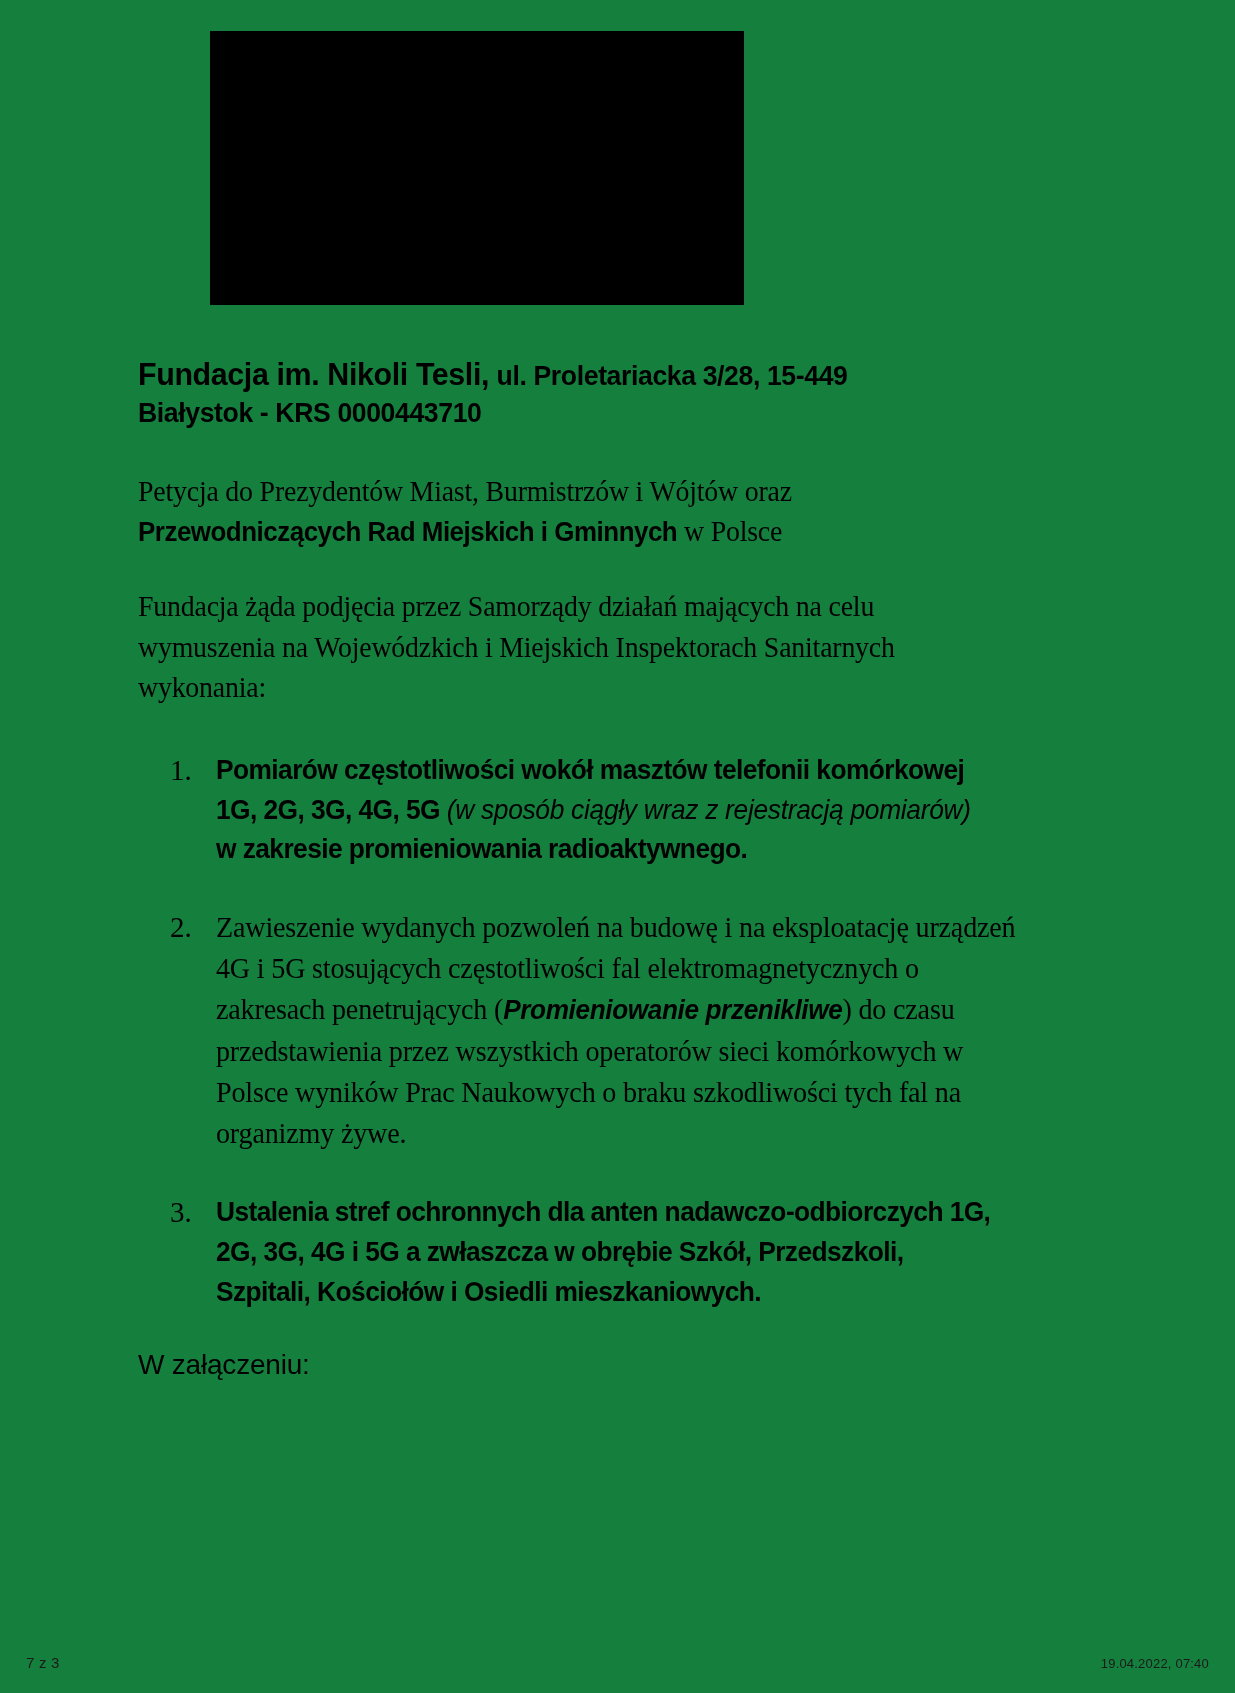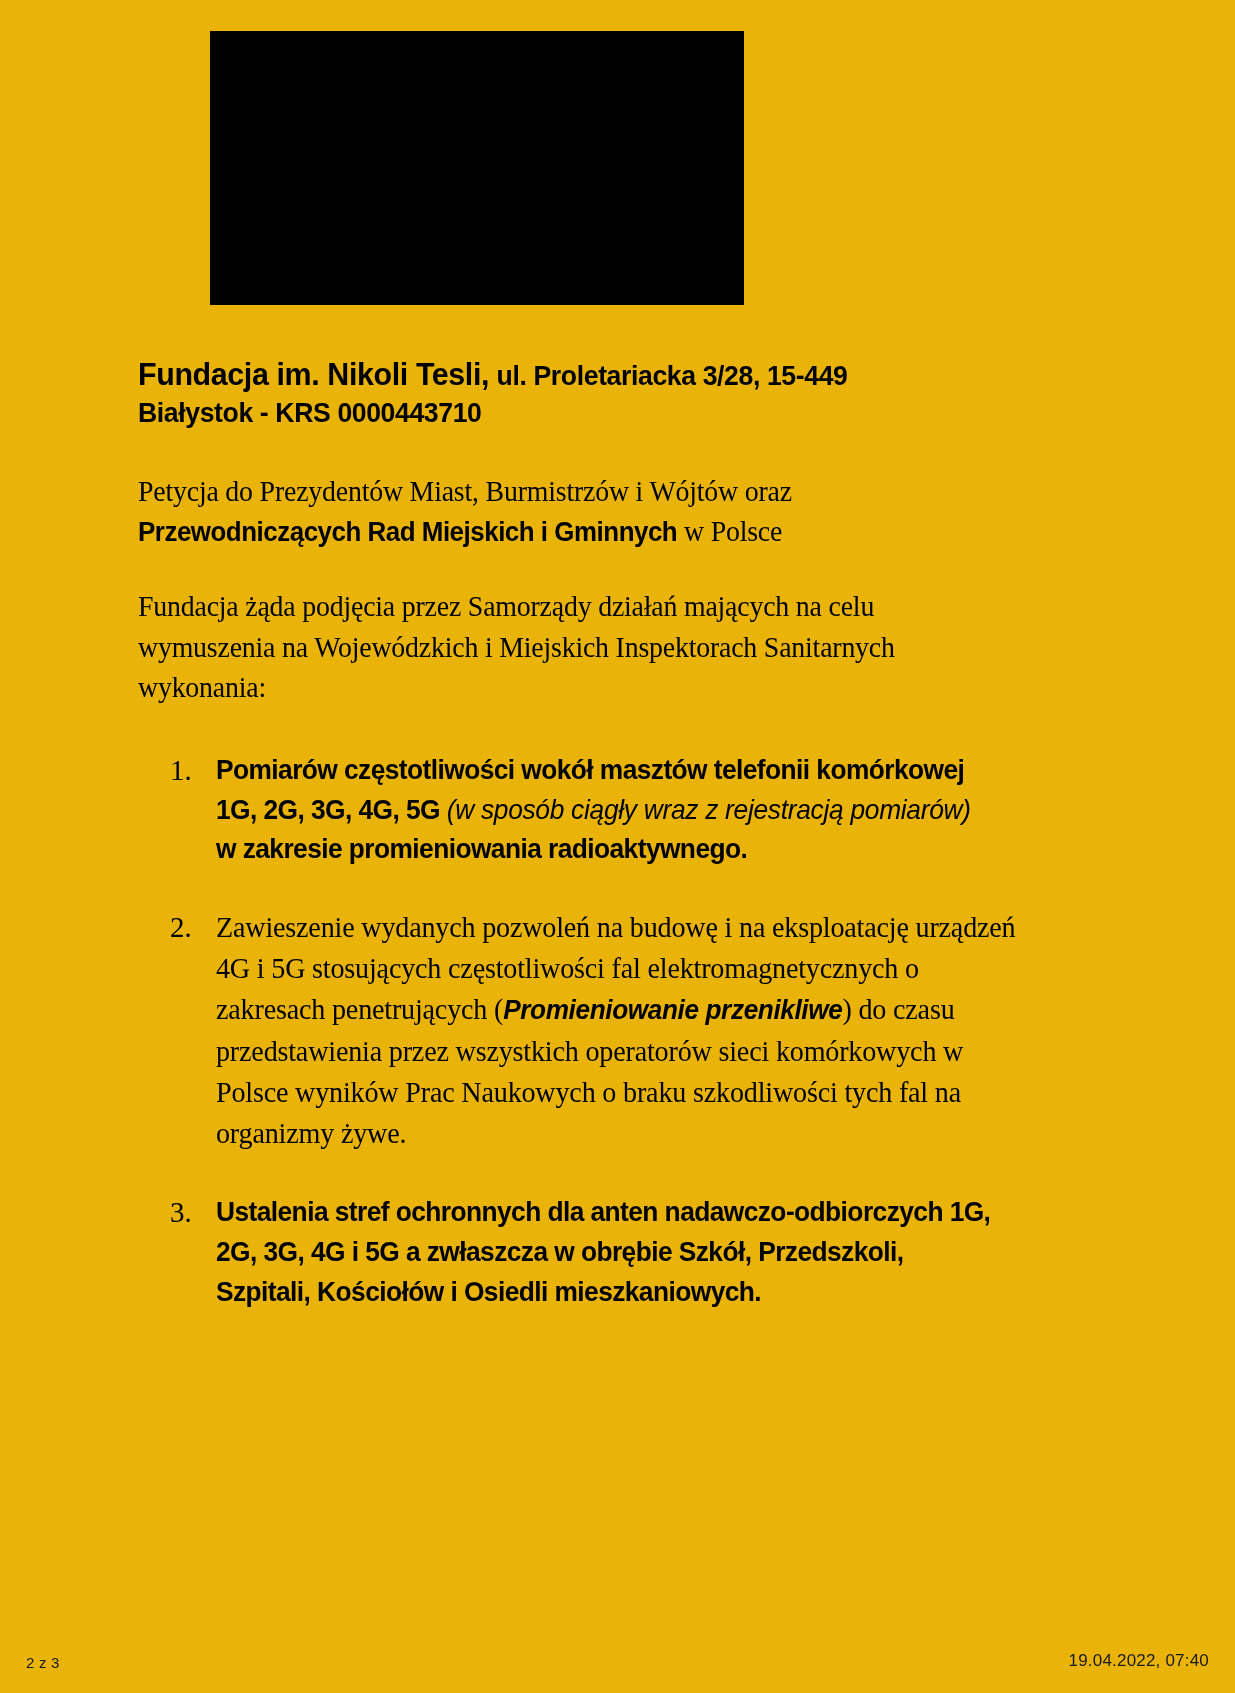--- a/index.html
+++ b/index.html
@@ -5,21 +5,21 @@
   html, body {
     margin: 0;
     padding: 0;
     background: #ffffff;
   }
 
   .page {
     position: relative;
     width: 1235px;
     height: 1693px;
-    background: #eab308;
+    background: #15803d;
     overflow: hidden;
     font-family: "Liberation Serif", serif;
     color: #000000;
     -webkit-font-smoothing: none;
   }
 
   
   .redaction {
     position: absolute;
     left: 210px;
@@ -157,21 +157,21 @@
     font-family: "Liberation Sans", sans-serif;
     font-size: 15px;
     color: #1a1a1a;
     letter-spacing: 0.2px;
   }
   .footer-right {
     position: absolute;
     right: 26px;
     bottom: 22px;
     font-family: "Liberation Sans", sans-serif;
-    font-size: 17px;
+    font-size: 13px;
     color: #1a1a1a;
     letter-spacing: 0.2px;
   }
 </style>
 </head>
 <body>
 
 <div class="page">
 
   <div class="redaction"></div>
@@ -197,19 +197,20 @@
       <li>
         <span class="li-serif"><span>Zawieszenie wydanych pozwoleń na budowę i na eksploatację urządzeń 4G i 5G stosujących częstotliwości fal elektromagnetycznych o zakresach penetrujących (</span><span class="bi-sans">Promieniowanie przenikliwe</span><span>) do czasu przedstawienia przez wszystkich operatorów sieci komórkowych w Polsce wyników Prac Naukowych o braku szkodliwości tych fal na organizmy żywe.</span></span>
       </li>
 
       <li>
         <span class="li-sans"><span>Ustalenia stref ochronnych dla anten nadawczo-odbiorczych 1G, 2G, 3G, 4G i 5G a zwłaszcza w obrębie Szkół, Przedszkoli, Szpitali, Kościołów i Osiedli mieszkaniowych.</span></span>
       </li>
 
     </ol>
 
+    <p class="closing">W załączeniu:</p>
 
   </div>
 
-  <div class="footer-left">2 z 3</div>
+  <div class="footer-left">7 z 3</div>
   <div class="footer-right">19.04.2022, 07:40</div>
 
 </div>
 
 </body></html>

